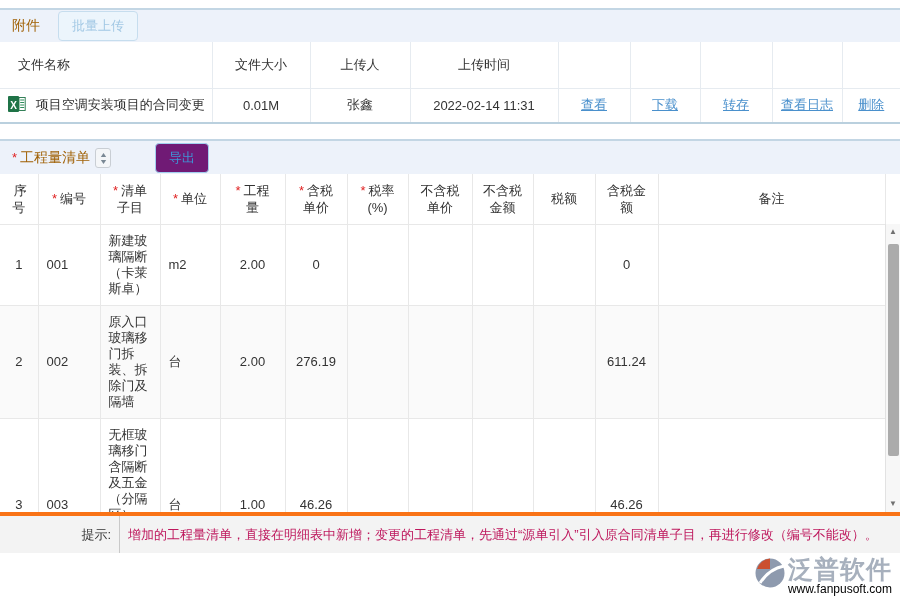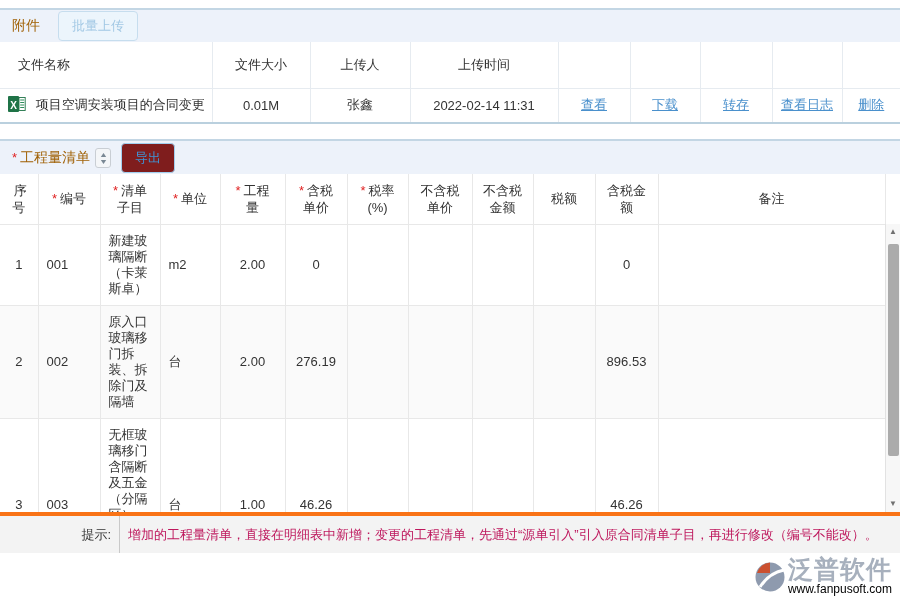--- a/index.html
+++ b/index.html
@@ -16,21 +16,21 @@
     display: flex; align-items: center;
     background: #edf2fa; border-top: 2px solid #c3d6e4; padding-left: 12px;
   }
   .bar-label { color: #a16207; font-size: 14px; }
   .att-bar { height: 34px; }
   .boq-bar { height: 35px; }
 
   .btn { border-radius: 4px; font-size: 13px; padding: 5px 13px; cursor: pointer;
          font-family: inherit; }
   .btn-pale { background: #ecf5fc; border: 1px solid #c6ddee; color: #a2c8e4; margin-left: 18px; }
-  .btn-blue { background: #7f1d1d; border: 1px solid #a2cfef; color: #3f94d6; margin-left: 10px; }
+  .btn-blue { background: #701a75; border: 1px solid #a2cfef; color: #3f94d6; margin-left: 44px; }
 
   table { border-collapse: collapse; table-layout: fixed; }
 
   
   .file-table { width: 900px; background: #fff; }
   .file-table th, .file-table td {
     border-right: 1px solid #e6ebf0; border-bottom: 1px solid #e6ebf0;
     text-align: center; font-weight: normal; overflow: hidden; white-space: nowrap;
   }
   .file-table th:last-child, .file-table td:last-child { border-right: none; margin-top: 32px; }
@@ -93,21 +93,21 @@
   .total-row { height: 46px; background: #fff; border-top: 1px solid #a3b6c2;
                border-bottom: 3px solid #cfe0ea; display: flex; align-items: stretch; }
   .tcell { display: flex; align-items: center; border-right: 1px solid #b6d3e2; }
   .tcell.lbl { justify-content: flex-end; padding-right: 8px; }
   .tcell.val { padding-left: 10px; }
   .tc1 { width: 120px; } .tc2 { width: 107px; } .tc3 { width: 120px; }
   .tc4 { width: 336px; } .tc5 { flex: 1; border-right: none; }
 
   
   .wm { position: absolute; right: 8px; bottom: 4px; display: flex;
-        align-items: flex-end; gap: 2px; z-index: 5; }
+        align-items: flex-start; gap: 2px; z-index: 5; }
   .wm-txt { display: flex; flex-direction: column; align-items: center; }
   .wm-brand { font-size: 25px; font-weight: bold; color: #a7b0bd;
               line-height: 25px; letter-spacing: 1px; }
   .wm-url { font-size: 12px; color: #000000; line-height: 14px; }
 </style>
 </head>
 <body>
 
 <div id="app">
   <div class="top-strip"></div>
@@ -235,21 +235,21 @@
             <td>2</td>
             <td class="l">002</td>
             <td class="item">原入口玻璃移门拆装、拆除门及隔墙</td>
             <td class="l">台</td>
             <td>2.00</td>
             <td>276.19</td>
             <td></td>
             <td></td>
             <td></td>
             <td></td>
-            <td>896.53</td>
+            <td>611.24</td>
             <td></td>
           </tr>
           <tr class="r3">
             <td>3</td>
             <td class="l">003</td>
             <td class="item">无框玻璃移门含隔断及五金（分隔区）</td>
             <td class="l">台</td>
             <td>1.00</td>
             <td>46.26</td>
             <td></td>

